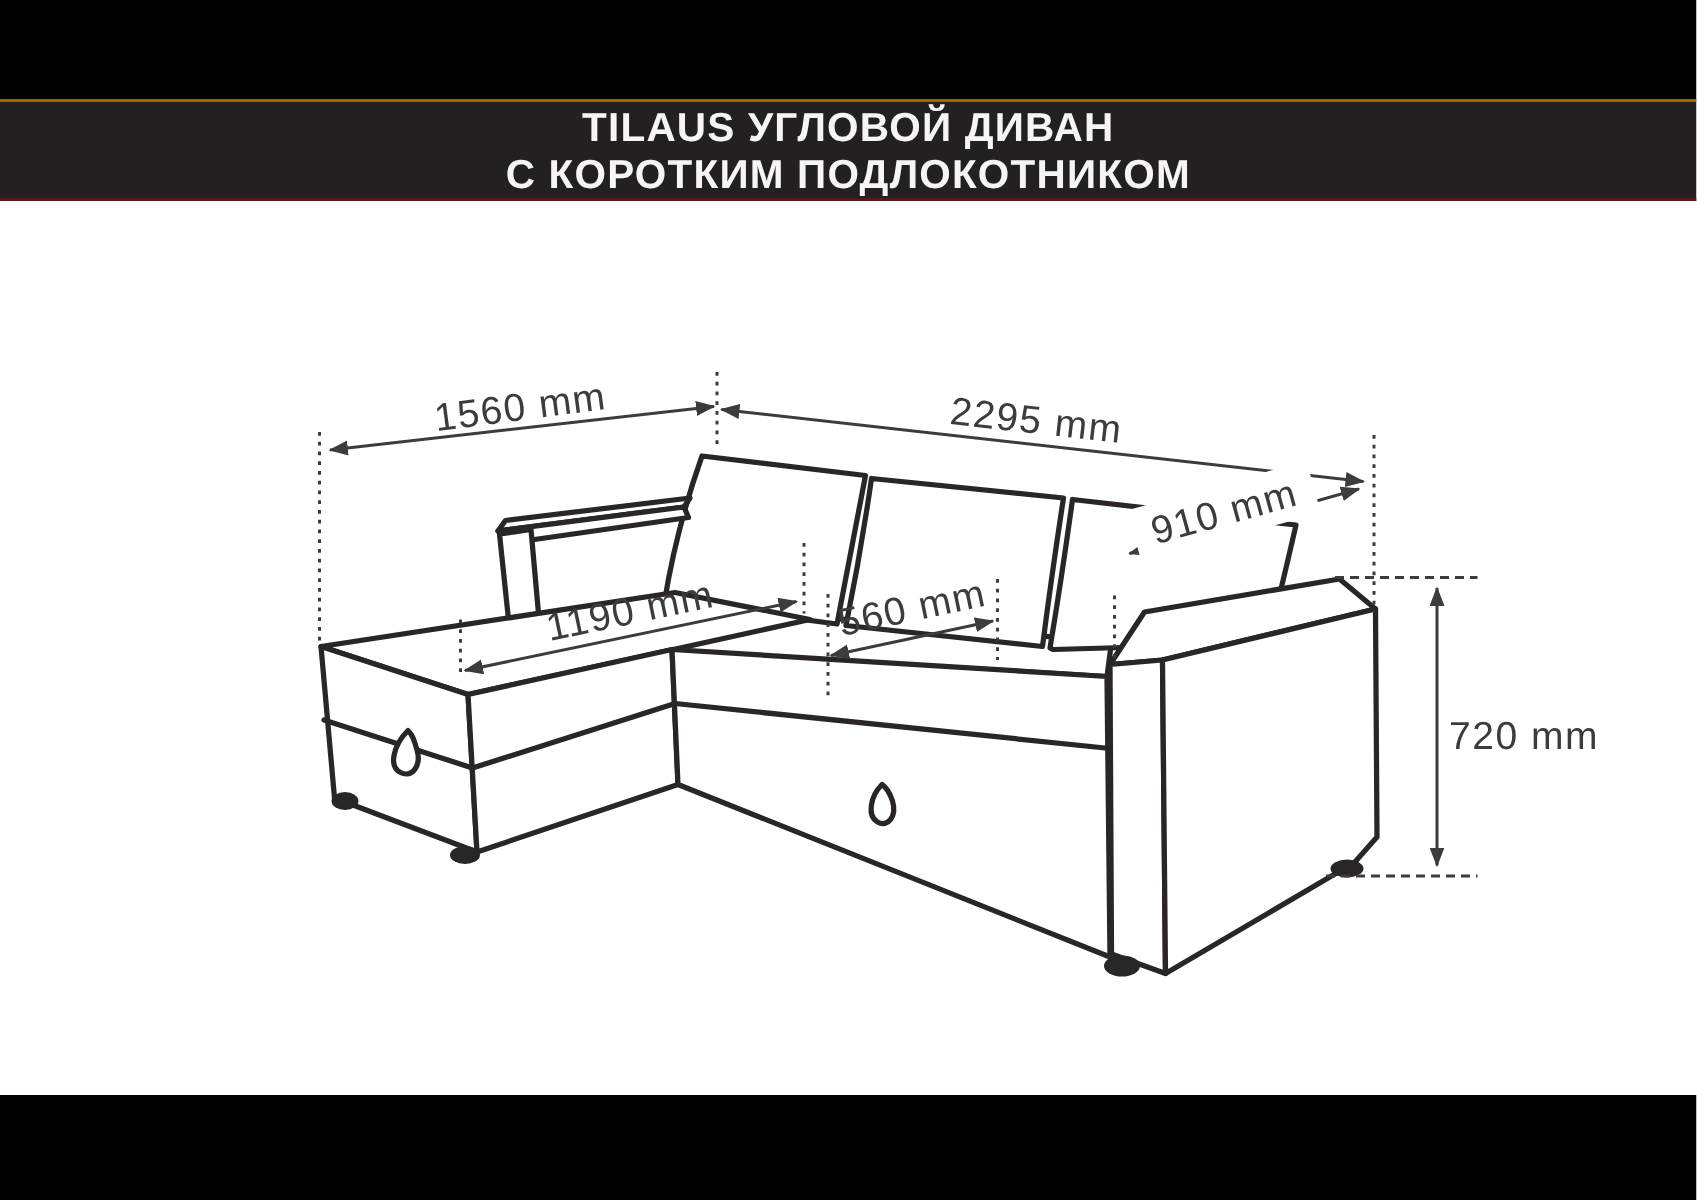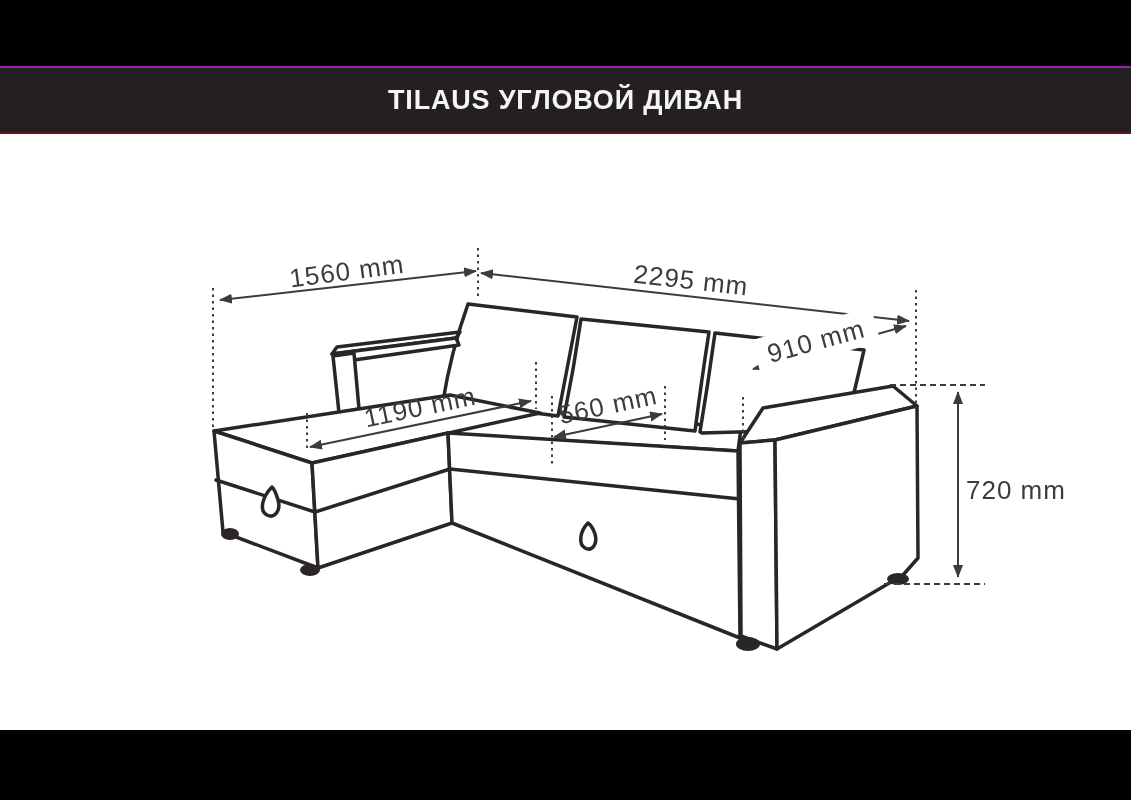--- a/index.html
+++ b/index.html
@@ -6,41 +6,42 @@
   body{
     width:1131px;height:800px;position:relative;overflow:hidden;
     background:#ffffff;font-family:"Liberation Sans",sans-serif;
   }
   .band{position:absolute;left:0;width:1131px;background:#000000;}
   .band.top{top:0;height:66px;}
   .band.bottom{top:730px;height:70px;}
   .banner{
     position:absolute;left:0;top:66px;width:1131px;height:64px;
     background:#242021;
-    border-top:2px solid #a21caf;border-bottom:2px solid #5f1616;
+    border-top:2px solid #a16207;border-bottom:2px solid #5f1616;
     display:flex;flex-direction:column;align-items:center;justify-content:center;
     gap:1px;
   }
   .banner .line{
     color:#f6f5f5;font-size:27px;font-weight:700;letter-spacing:0.8px;
     line-height:30px;white-space:nowrap;
   }
   svg.diagram{position:absolute;left:0;top:0;width:1131px;height:800px;}
   .dim-text{
     fill:#3c3c3c;font-family:"Liberation Sans",sans-serif;
     font-size:26px;letter-spacing:1px;
   }
 </style>
 </head>
 <body>
 
 <div class="band top"></div>
 
 <header class="banner">
   <div class="line">TILAUS УГЛОВОЙ ДИВАН</div>
+  <div class="line">С КОРОТКИМ ПОДЛОКОТНИКОМ</div>
 </header>
 
 <svg class="diagram" viewBox="0 0 1131 800" xmlns="http://www.w3.org/2000/svg">
   <defs>
     <marker id="ah" markerUnits="userSpaceOnUse" markerWidth="15" markerHeight="12" refX="12" refY="5" orient="auto-start-reverse">
       <path d="M0,0 L13,5 L0,10 Z" fill="#3c3c3c"></path>
     </marker>
   </defs>
 
   <g stroke="#2a2527" stroke-width="3.5" fill="#ffffff" stroke-linejoin="round" stroke-linecap="round">

